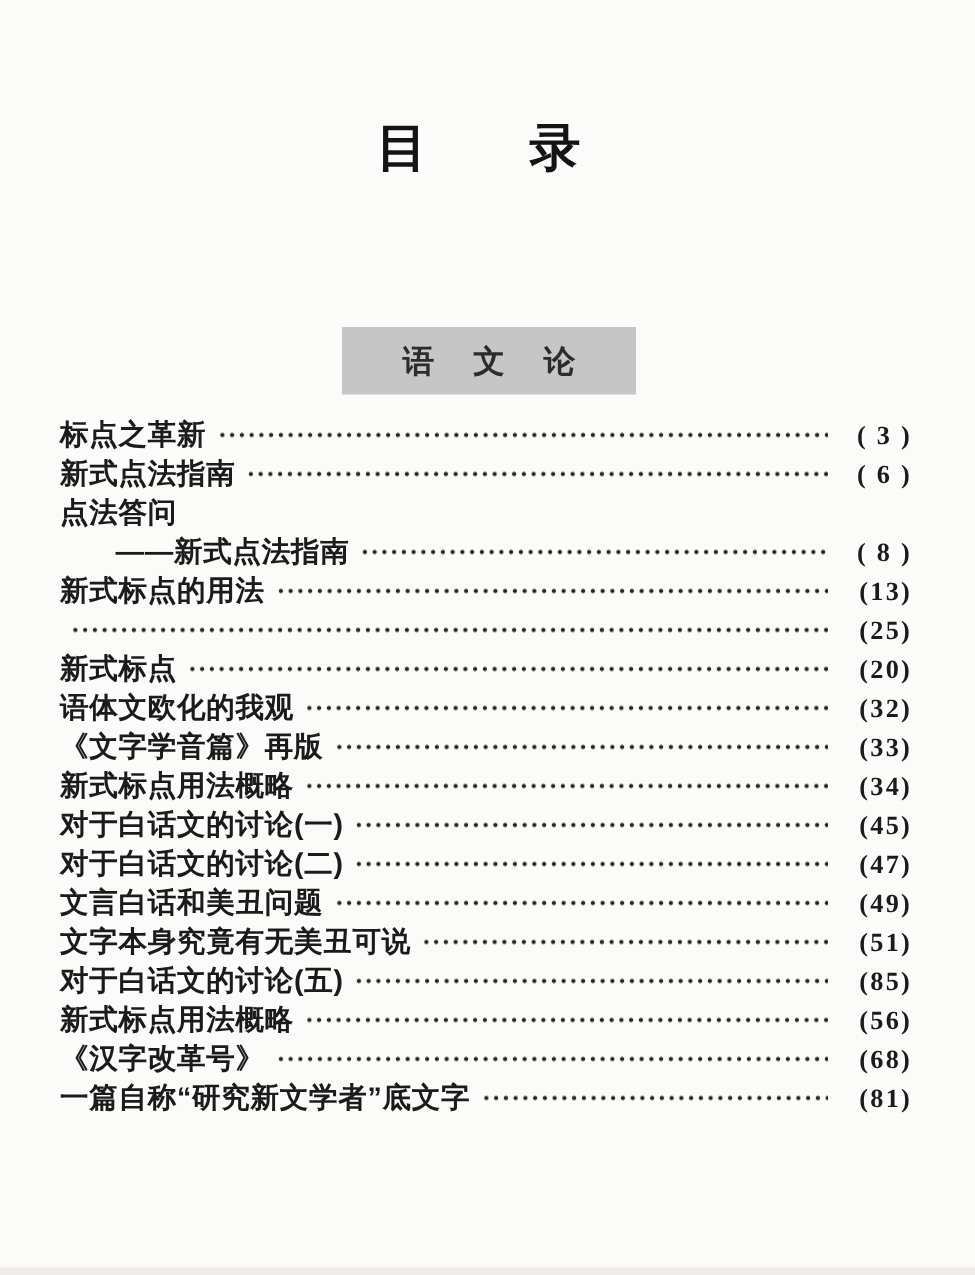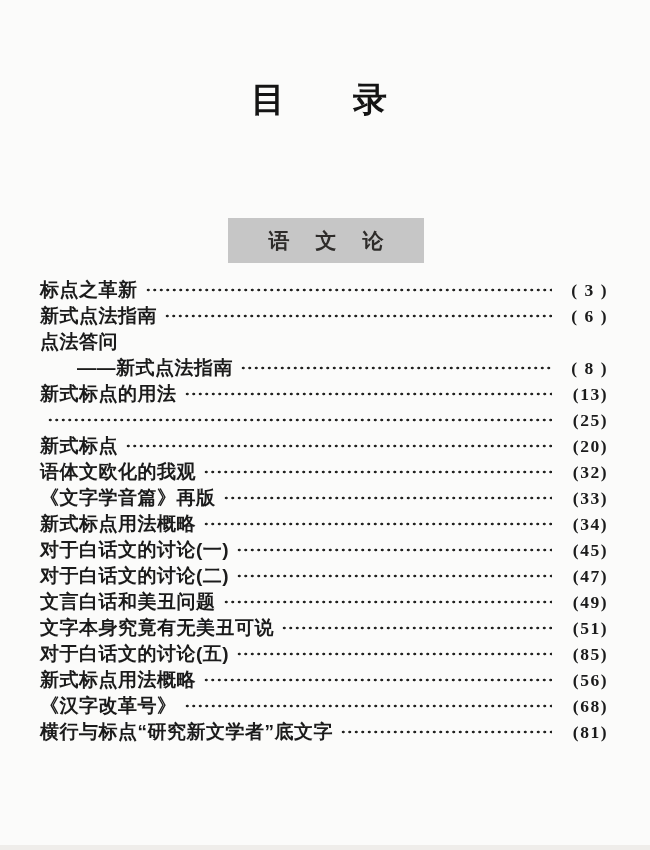--- a/index.html
+++ b/index.html
@@ -199,20 +199,20 @@
     <span class="toc-title">新式标点用法概略</span>
     <span class="leader"></span>
     <span class="toc-page">(56)</span>
   </div>
       <div class="toc-row">
     <span class="toc-title">《汉字改革号》</span>
     <span class="leader"></span>
     <span class="toc-page">(68)</span>
   </div>
       <div class="toc-row">
-    <span class="toc-title">横行与标点“研究新文学者”底文字</span>
+    <span class="toc-title">一篇自称“研究新文学者”底文字</span>
     <span class="leader"></span>
     <span class="toc-page">(81)</span>
   </div>
     </div>
 
   <div class="page-edge"></div>
 </div>
 
 </body></html>

